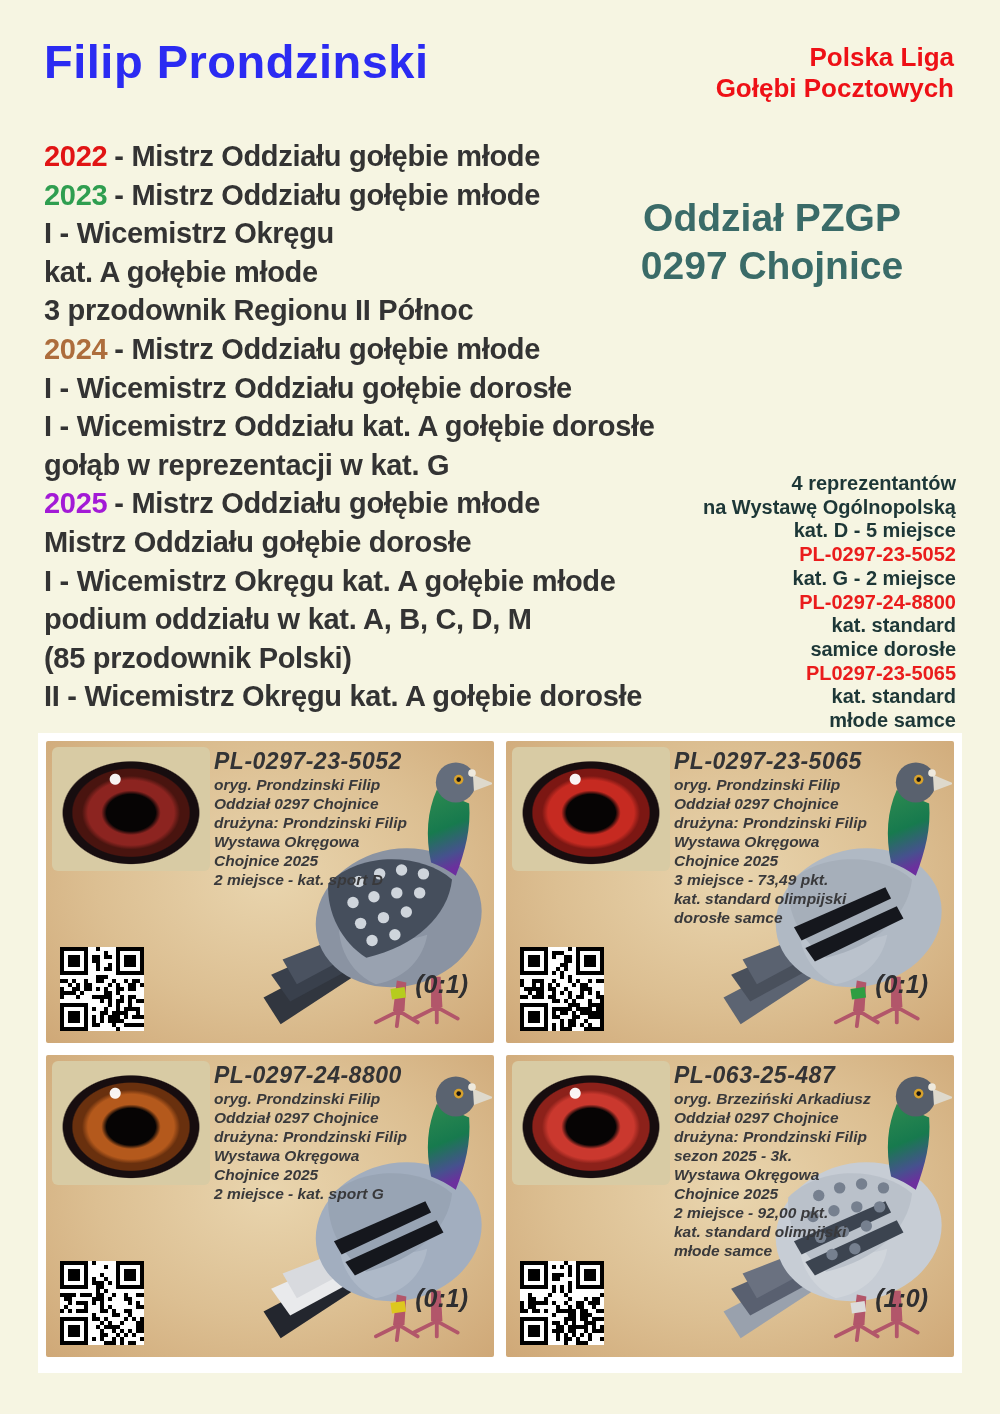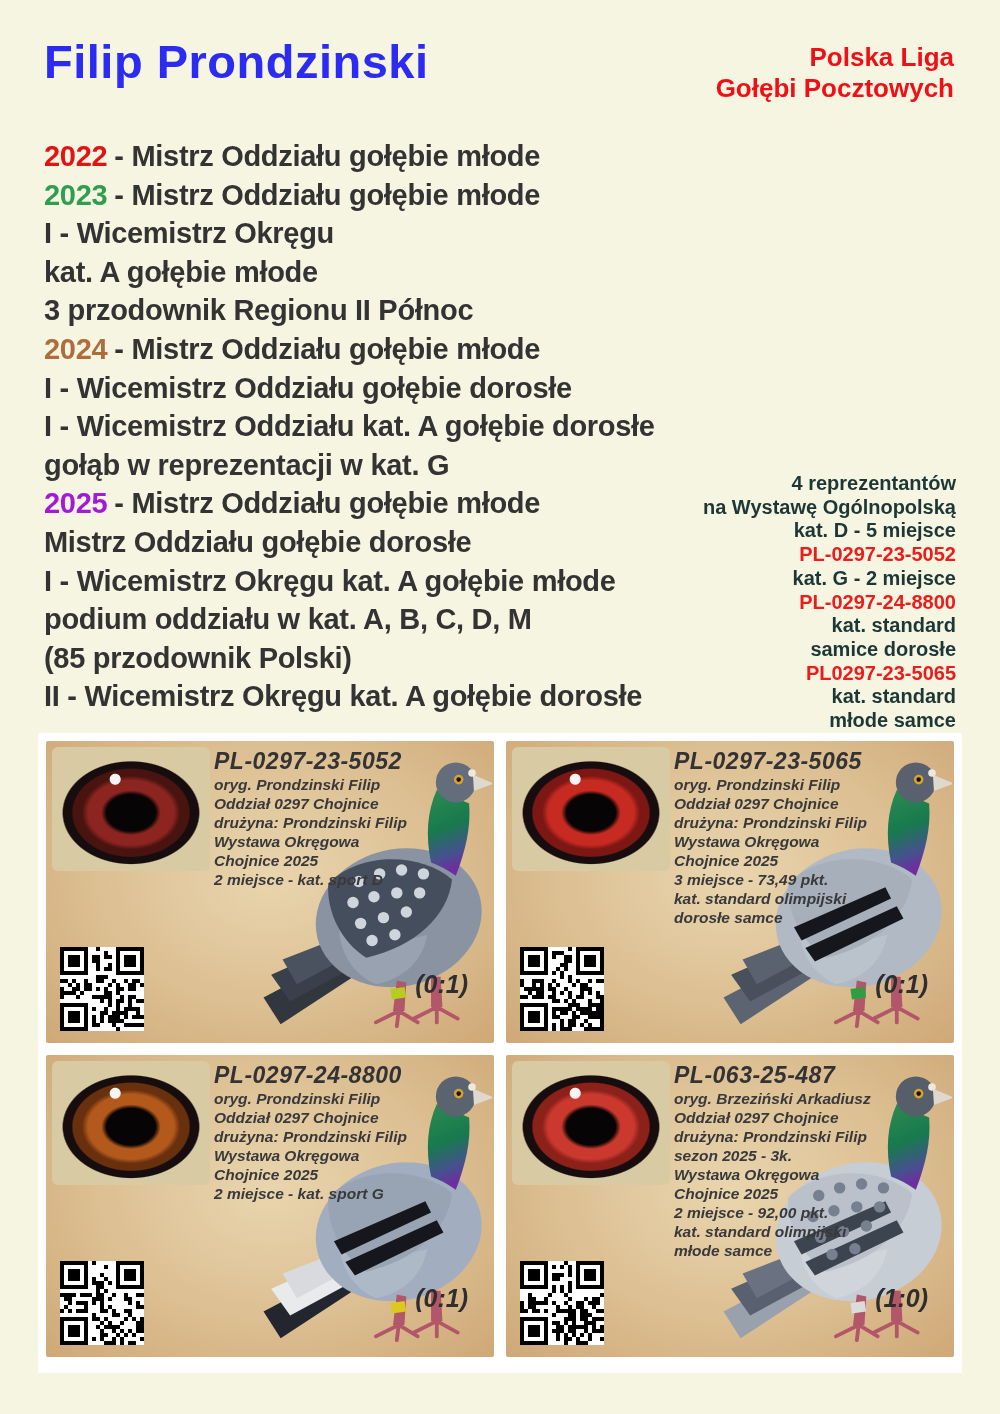--- a/index.html
+++ b/index.html
@@ -60,20 +60,24 @@
 
 <div class="page">
 
   <div class="title">Filip Prondzinski</div>
 
   <div class="league">
     <div>Polska Liga</div>
     <div>Gołębi Pocztowych</div>
   </div>
 
+  <div class="club">
+    <div>Oddział PZGP</div>
+    <div>0297 Chojnice</div>
+  </div>
 
   <div class="ach">
     <div class="ach-line"><span class="yr y2022">2022</span><span>- Mistrz Oddziału gołębie młode</span></div>
     <div class="ach-line"><span class="yr y2023">2023</span><span>- Mistrz Oddziału gołębie młode</span></div>
     <div class="ach-line"><span>I - Wicemistrz Okręgu</span></div>
     <div class="ach-line"><span>kat. A gołębie młode</span></div>
     <div class="ach-line"><span>3 przodownik Regionu II Północ</span></div>
     <div class="ach-line"><span class="yr y2024">2024</span><span>- Mistrz Oddziału gołębie młode</span></div>
     <div class="ach-line"><span>I - Wicemistrz Oddziału gołębie dorosłe</span></div>
     <div class="ach-line"><span>I - Wicemistrz Oddziału kat. A gołębie dorosłe</span></div>

